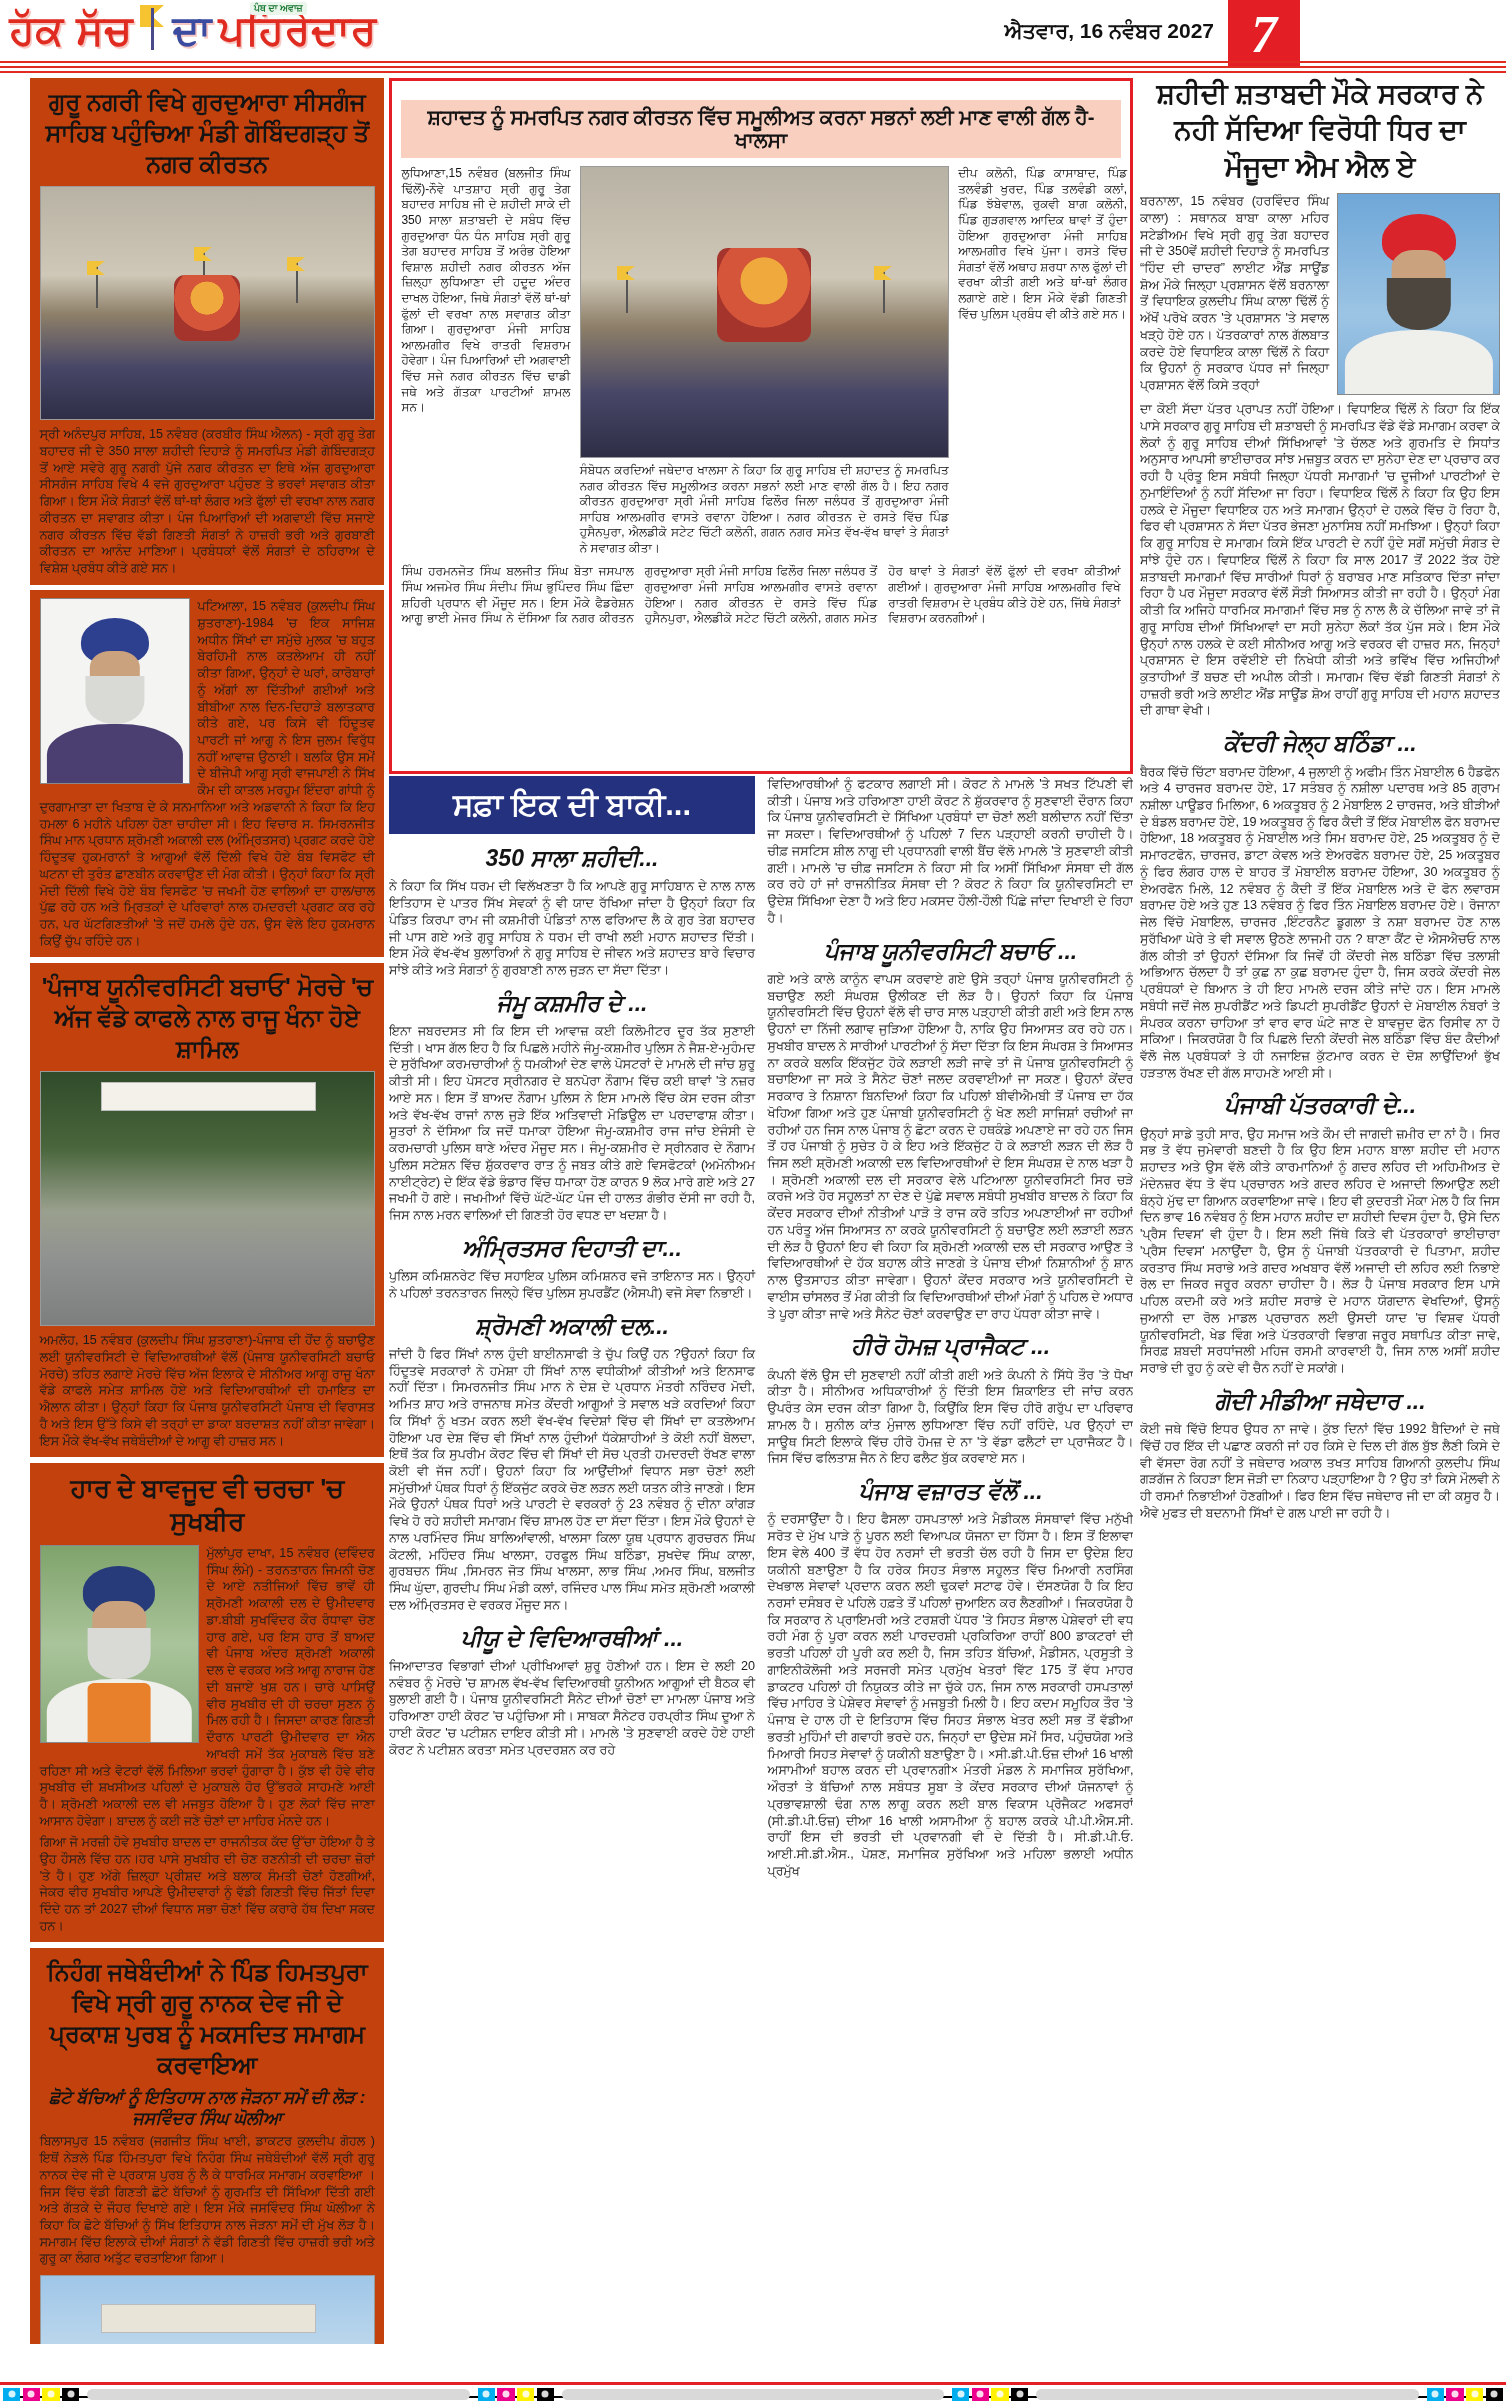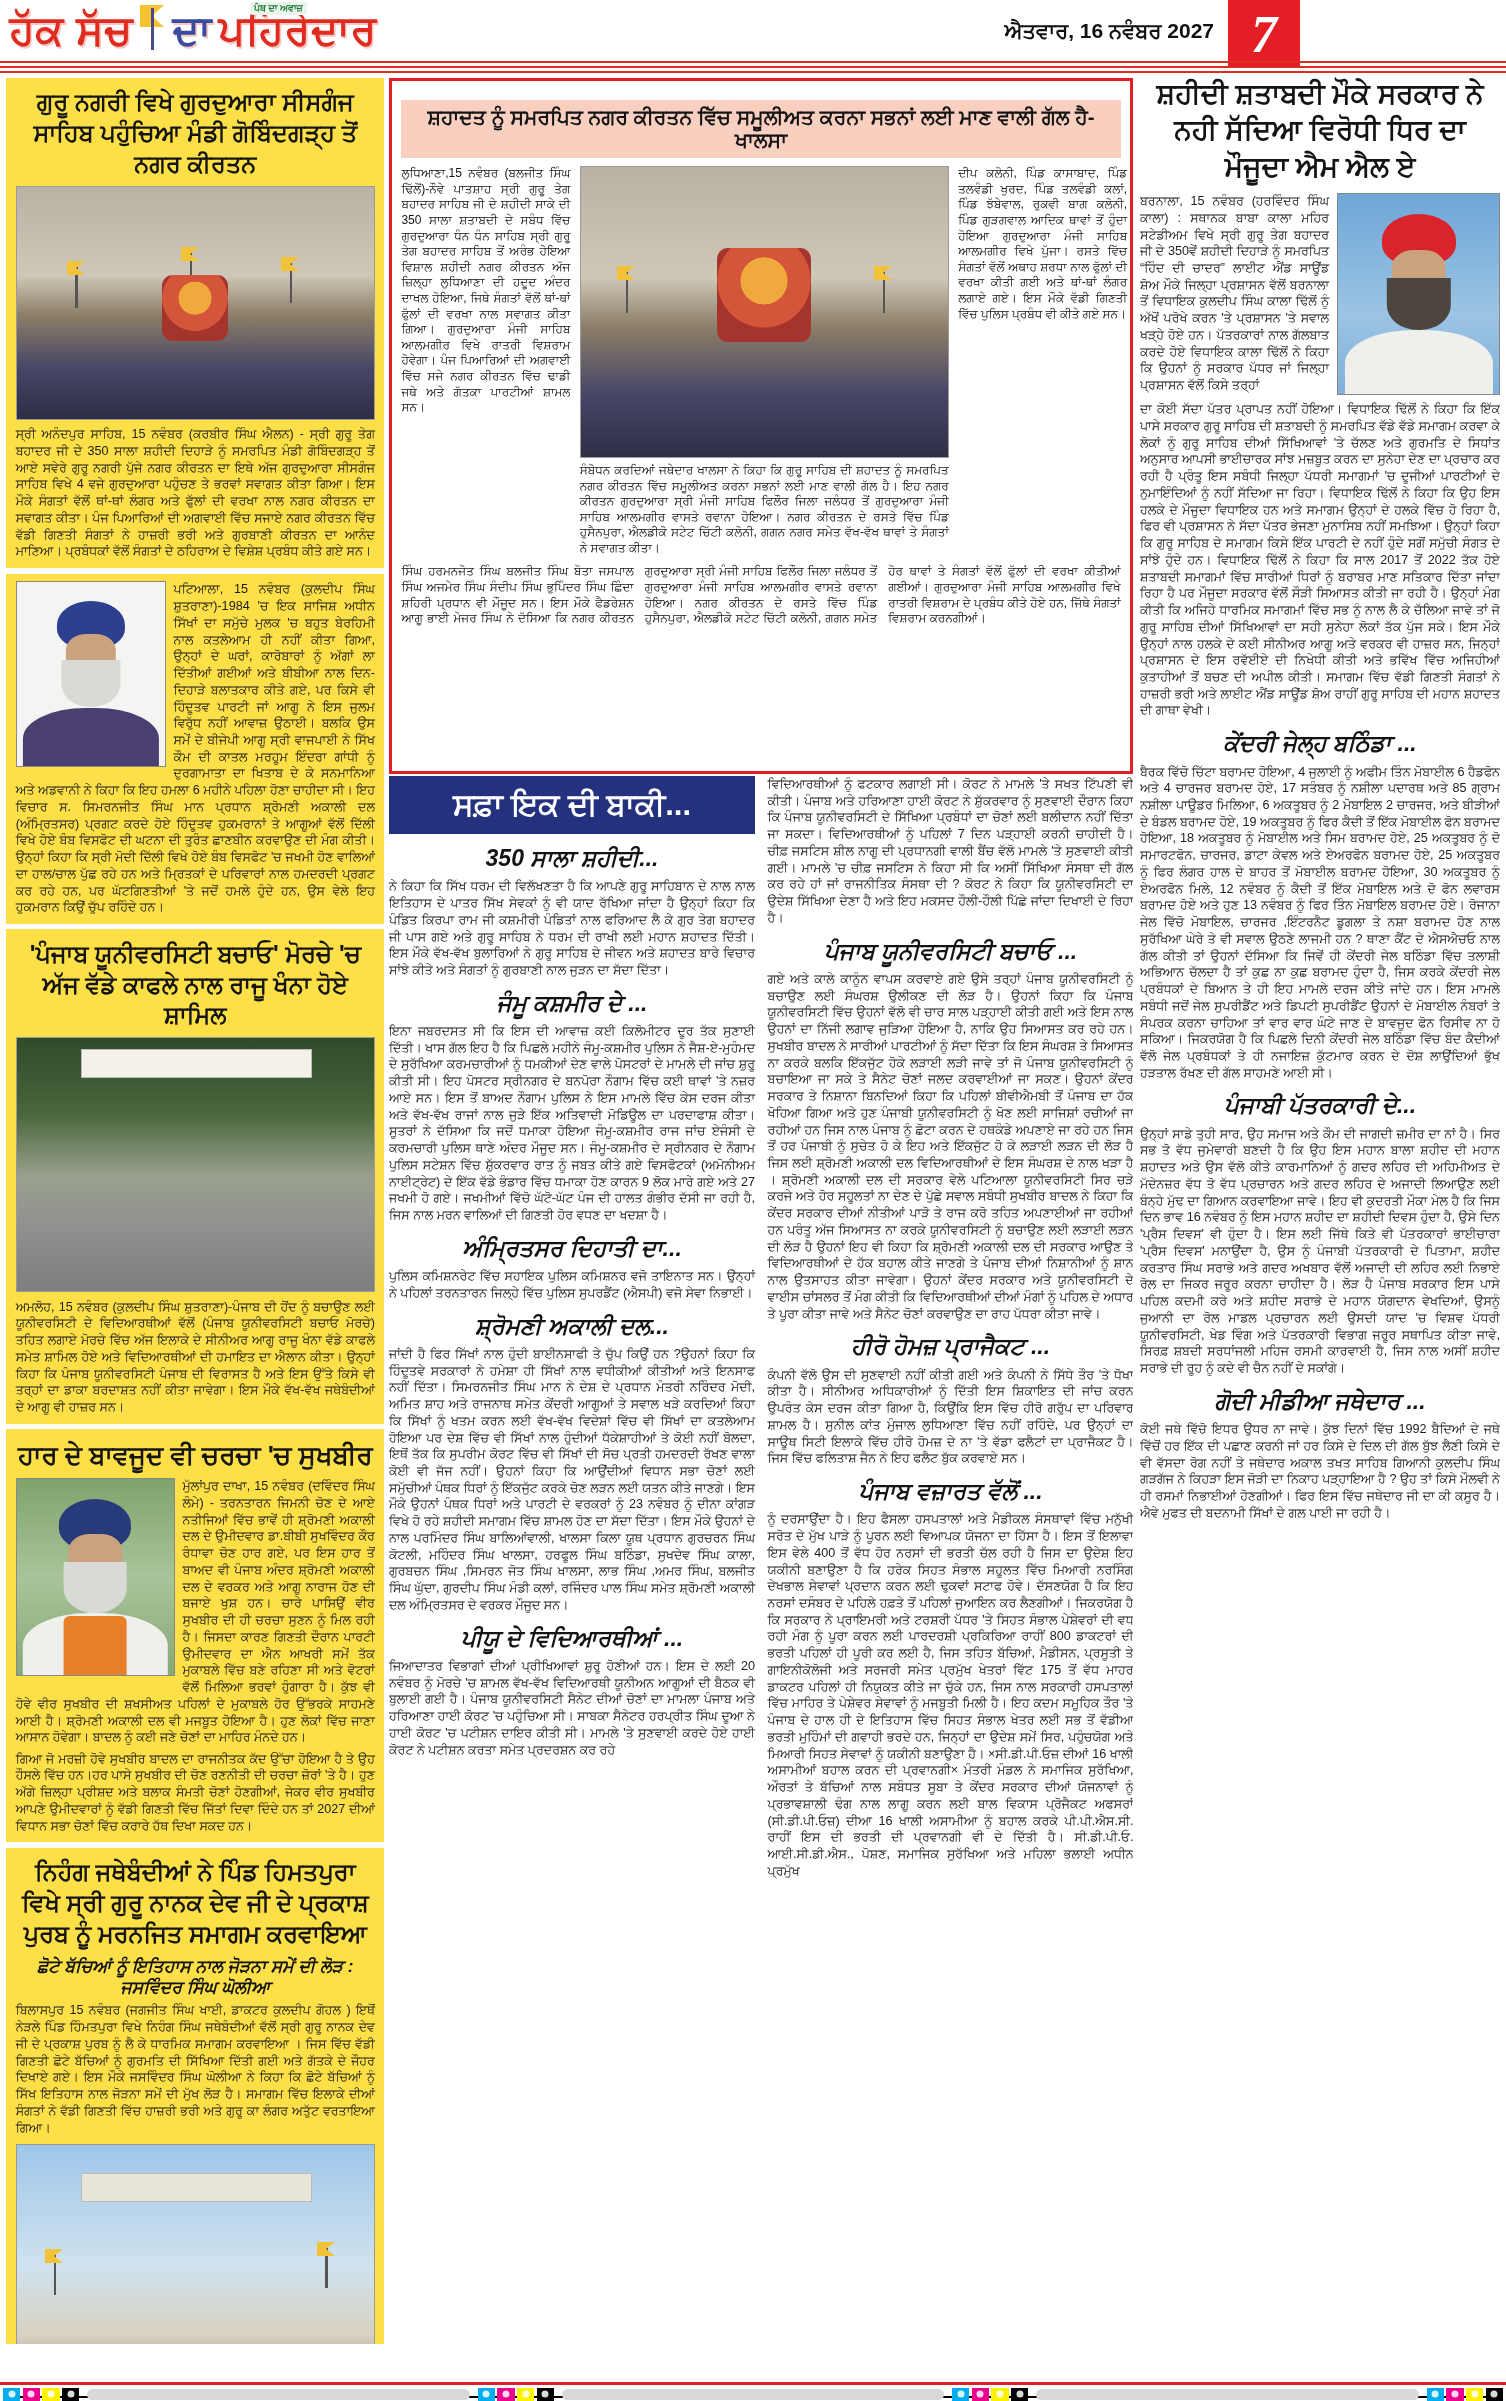--- a/index.html
+++ b/index.html
@@ -22,21 +22,21 @@
   .page-badge{position:absolute;right:0;top:0;width:72px;height:68px;background:#e31e24;
               color:#fff;display:flex;align-items:center;justify-content:center;
               font-family:"Liberation Serif","DejaVu Serif",serif;
               font-size:52px;font-style:italic;font-weight:bold;}
   .triple-rule{position:absolute;left:0;top:61px;width:1506px;height:13.3px;}
   .triple-rule div{height:2.4px;background:#e02b20;margin-bottom:2.4px;}
   
   #left-col{position:absolute;left:6.3px;top:78px;width:378px;height:2266px;overflow:hidden;}
   #center-col{position:absolute;left:389px;top:78px;width:744px;height:2266px;overflow:hidden;}
   #right-col{position:absolute;left:1140px;top:76px;width:360px;height:2266px;overflow:hidden;}
-  .cream{background:#fde047;padding:7.9px 9.4px;margin-bottom:5.5px;}
+  .cream{background:#c2410c;padding:7.9px 9.4px;margin-bottom:5.5px;margin-left:24px;}
   .lh{font-size:24px;line-height:1.28;font-weight:bold;text-align:center;color:#141414;margin:1.6px 0 6.3px 0;}
   .body-txt{font-size:12.6px;line-height:1.33;text-align:justify;color:#1b1b1b;}
   .sub-ital{font-size:17.3px;font-weight:bold;font-style:italic;text-align:center;margin:3.1px 0 4.7px 0;}
   
   .photo{position:relative;overflow:hidden;border:0.8px solid #9a9a9a;margin:3.1px 0 6.3px 0;}
   .ph-street{height:236px;background:linear-gradient(180deg,#b8b2a4 0%,#cfc8b8 38%,#8d7f68 55%,#474667 78%,#2e2e46 100%);}
   .ph-march{height:259px;background:linear-gradient(180deg,#2f4b2a 0%,#49663c 30%,#9aa08e 55%,#8f9190 75%,#7d7f7e 100%);}
   .ph-sky-group{height:357px;background:linear-gradient(180deg,#9fc6e8 0%,#cfe2ef 35%,#d8d2c2 55%,#5d5a70 82%,#3c3c50 100%);}
   .flagshape{position:absolute;width:20.4px;height:47px;}
   .flagshape:before{content:"";position:absolute;left:8.6px;top:4.7px;width:2.4px;height:42px;background:#555;}
@@ -150,21 +150,21 @@
         <div class="face"></div>
         <div class="beard"></div>
         <div class="shoulders s-white"></div>
         <div class="stole"></div>
     </div>
     <div class="body-txt">ਮੁੱਲਾਂਪੁਰ ਦਾਖਾ, 15 ਨਵੰਬਰ (ਦਵਿੰਦਰ ਸਿੰਘ ਲੰਮੇ) - ਤਰਨਤਾਰਨ ਜਿਮਨੀ ਚੋਣ ਦੇ ਆਏ ਨਤੀਜਿਆਂ ਵਿੱਚ ਭਾਵੇਂ ਹੀ ਸ਼੍ਰੋਮਣੀ ਅਕਾਲੀ ਦਲ ਦੇ ਉਮੀਦਵਾਰ ਡਾ.ਬੀਬੀ ਸੁਖਵਿੰਦਰ ਕੌਰ ਰੰਧਾਵਾ ਚੋਣ ਹਾਰ ਗਏ, ਪਰ ਇਸ ਹਾਰ ਤੋਂ ਬਾਅਦ ਵੀ ਪੰਜਾਬ ਅੰਦਰ ਸ਼੍ਰੋਮਣੀ ਅਕਾਲੀ ਦਲ ਦੇ ਵਰਕਰ ਅਤੇ ਆਗੂ ਨਾਰਾਜ ਹੋਣ ਦੀ ਬਜਾਏ ਖੁਸ਼ ਹਨ। ਚਾਰੇ ਪਾਸਿਉਂ ਵੀਰ ਸੁਖਬੀਰ ਦੀ ਹੀ ਚਰਚਾ ਸੁਣਨ ਨੂੰ ਮਿਲ ਰਹੀ ਹੈ। ਜਿਸਦਾ ਕਾਰਣ ਗਿਣਤੀ ਦੌਰਾਨ ਪਾਰਟੀ ਉਮੀਦਵਾਰ ਦਾ ਐਨ ਆਖਰੀ ਸਮੇਂ ਤੱਕ ਮੁਕਾਬਲੇ ਵਿੱਚ ਬਣੇ ਰਹਿਣਾ ਸੀ ਅਤੇ ਵੋਟਰਾਂ ਵੱਲੋਂ ਮਿਲਿਆ ਭਰਵਾਂ ਹੁੰਗਾਰਾ ਹੈ। ਕੁੱਝ ਵੀ ਹੋਵੇ ਵੀਰ ਸੁਖਬੀਰ ਦੀ ਸ਼ਖਸੀਅਤ ਪਹਿਲਾਂ ਦੇ ਮੁਕਾਬਲੇ ਹੋਰ ਉੱਭਰਕੇ ਸਾਹਮਣੇ ਆਈ ਹੈ। ਸ਼੍ਰੋਮਣੀ ਅਕਾਲੀ ਦਲ ਵੀ ਮਜਬੂਤ ਹੋਇਆ ਹੈ। ਹੁਣ ਲੋਕਾਂ ਵਿੱਚ ਜਾਣਾ ਆਸਾਨ ਹੋਵੇਗਾ। ਬਾਦਲ ਨੂੰ ਕਈ ਜਣੇ ਚੋਣਾਂ ਦਾ ਮਾਹਿਰ ਮੰਨਦੇ ਹਨ।</div>
     <div class="body-txt" style="margin-top:4.7px;">ਗਿਆ ਜੋ ਮਰਜ਼ੀ ਹੋਵੇ ਸੁਖਬੀਰ ਬਾਦਲ ਦਾ ਰਾਜਨੀਤਕ ਕੱਦ ਉੱਚਾ ਹੋਇਆ ਹੈ ਤੇ ਉਹ ਹੌਸਲੇ ਵਿੱਚ ਹਨ।ਹਰ ਪਾਸੇ ਸੁਖਬੀਰ ਦੀ ਚੋਣ ਰਣਨੀਤੀ ਦੀ ਚਰਚਾ ਜ਼ੋਰਾਂ 'ਤੇ ਹੈ। ਹੁਣ ਅੱਗੇ ਜ਼ਿਲ੍ਹਾ ਪ੍ਰੀਸ਼ਦ ਅਤੇ ਬਲਾਕ ਸੰਮਤੀ ਚੋਣਾਂ ਹੋਣਗੀਆਂ, ਜੇਕਰ ਵੀਰ ਸੁਖਬੀਰ ਆਪਣੇ ਉਮੀਦਵਾਰਾਂ ਨੂੰ ਵੱਡੀ ਗਿਣਤੀ ਵਿੱਚ ਜਿੱਤਾਂ ਦਿਵਾ ਦਿੰਦੇ ਹਨ ਤਾਂ 2027 ਦੀਆਂ ਵਿਧਾਨ ਸਭਾ ਚੋਣਾਂ ਵਿੱਚ ਕਰਾਰੇ ਹੱਥ ਦਿਖਾ ਸਕਦ ਹਨ।</div>
   </div>
 
   <div class="cream">
-    <div class="lh">ਨਿਹੰਗ ਜਥੇਬੰਦੀਆਂ ਨੇ ਪਿੰਡ ਹਿਮਤਪੁਰਾ ਵਿਖੇ ਸ੍ਰੀ ਗੁਰੂ ਨਾਨਕ ਦੇਵ ਜੀ ਦੇ ਪ੍ਰਕਾਸ਼ ਪੁਰਬ ਨੂੰ ਮਰਨਜਿਤ ਸਮਾਗਮ ਕਰਵਾਇਆ</div>
+    <div class="lh">ਨਿਹੰਗ ਜਥੇਬੰਦੀਆਂ ਨੇ ਪਿੰਡ ਹਿਮਤਪੁਰਾ ਵਿਖੇ ਸ੍ਰੀ ਗੁਰੂ ਨਾਨਕ ਦੇਵ ਜੀ ਦੇ ਪ੍ਰਕਾਸ਼ ਪੁਰਬ ਨੂੰ ਮਕਸਦਿਤ ਸਮਾਗਮ ਕਰਵਾਇਆ</div>
     <div class="sub-ital">ਛੋਟੇ ਬੱਚਿਆਂ ਨੂੰ ਇਤਿਹਾਸ ਨਾਲ ਜੋੜਨਾ ਸਮੇਂ ਦੀ ਲੋੜ : ਜਸਵਿੰਦਰ ਸਿੰਘ ਘੋਲੀਆ</div>
     <div class="body-txt">ਬਿਲਾਸਪੁਰ 15 ਨਵੰਬਰ (ਜਗਜੀਤ ਸਿੰਘ ਖਾਈ, ਡਾਕਟਰ ਕੁਲਦੀਪ ਗੋਹਲ ) ਇਥੋਂ ਨੇੜਲੇ ਪਿੰਡ ਹਿੰਮਤਪੁਰਾ ਵਿਖੇ ਨਿਹੰਗ ਸਿੰਘ ਜਥੇਬੰਦੀਆਂ ਵੱਲੋਂ ਸ੍ਰੀ ਗੁਰੂ ਨਾਨਕ ਦੇਵ ਜੀ ਦੇ ਪ੍ਰਕਾਸ਼ ਪੁਰਬ ਨੂੰ ਲੈ ਕੇ ਧਾਰਮਿਕ ਸਮਾਗਮ ਕਰਵਾਇਆ । ਜਿਸ ਵਿੱਚ ਵੱਡੀ ਗਿਣਤੀ ਛੋਟੇ ਬੱਚਿਆਂ ਨੂੰ ਗੁਰਮਤਿ ਦੀ ਸਿੱਖਿਆ ਦਿੱਤੀ ਗਈ ਅਤੇ ਗੱਤਕੇ ਦੇ ਜੌਹਰ ਦਿਖਾਏ ਗਏ। ਇਸ ਮੌਕੇ ਜਸਵਿੰਦਰ ਸਿੰਘ ਘੋਲੀਆ ਨੇ ਕਿਹਾ ਕਿ ਛੋਟੇ ਬੱਚਿਆਂ ਨੂੰ ਸਿੱਖ ਇਤਿਹਾਸ ਨਾਲ ਜੋੜਨਾ ਸਮੇਂ ਦੀ ਮੁੱਖ ਲੋੜ ਹੈ। ਸਮਾਗਮ ਵਿੱਚ ਇਲਾਕੇ ਦੀਆਂ ਸੰਗਤਾਂ ਨੇ ਵੱਡੀ ਗਿਣਤੀ ਵਿੱਚ ਹਾਜ਼ਰੀ ਭਰੀ ਅਤੇ ਗੁਰੂ ਕਾ ਲੰਗਰ ਅਤੁੱਟ ਵਰਤਾਇਆ ਗਿਆ।</div>
     <div class="photo ph-sky-group" style="height:345px;margin-top:7.9px;">
       <div class="banner-strip" style="top:8%;background:#e8e4d8;"></div>
       <div class="flagshape" style="left:8%;top:30%;"></div>
       <div class="flagshape" style="left:84%;top:28%;"></div>
     </div>
   </div>
 </div>
 

